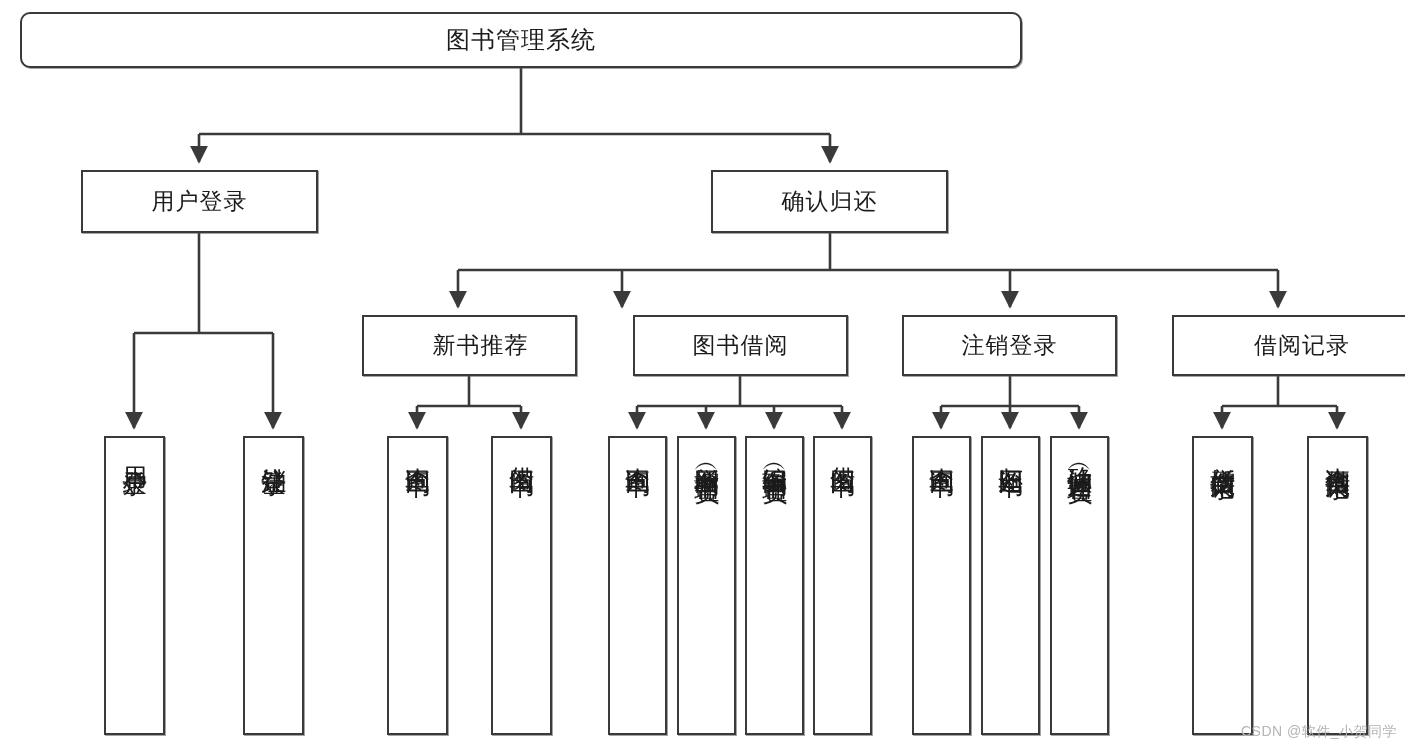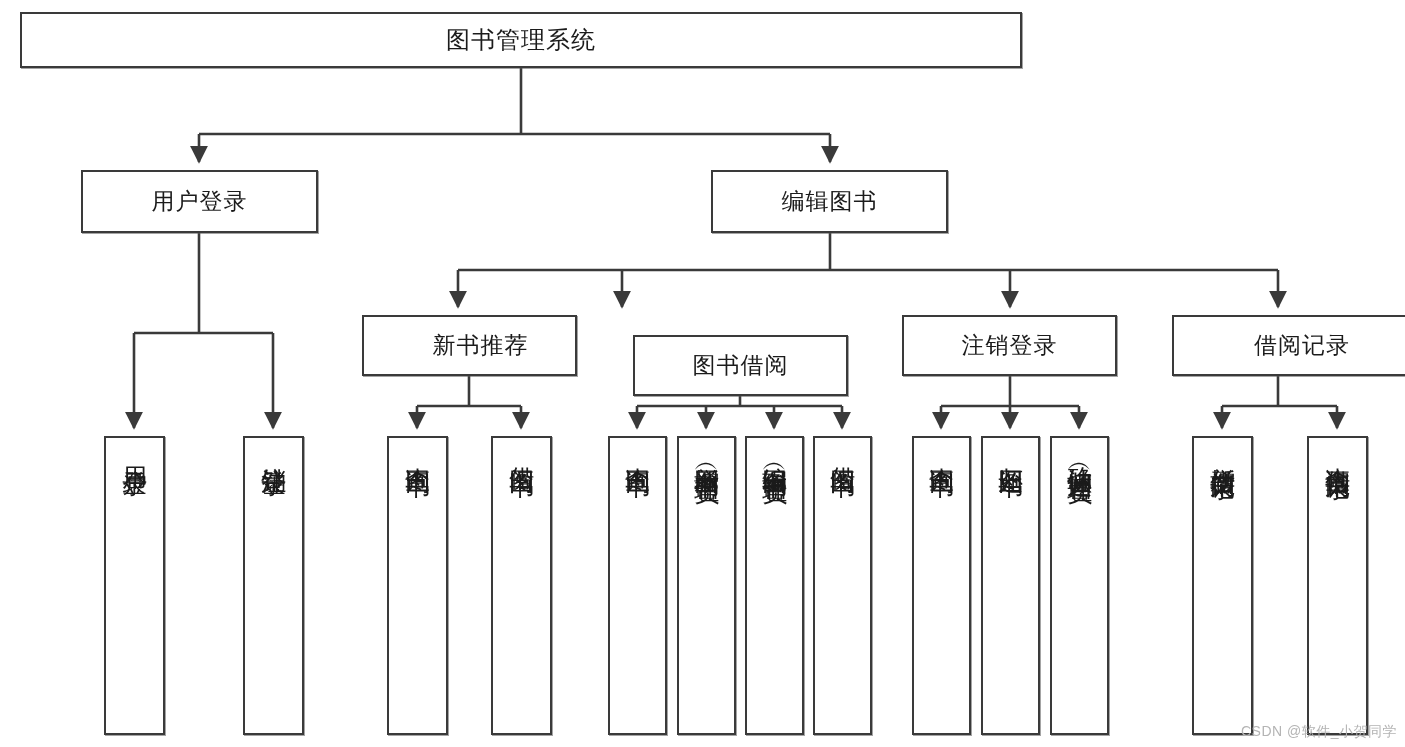--- a/index.html
+++ b/index.html
@@ -122,35 +122,35 @@
       <path d="M 1010 406 L 1010 428" marker-end="url(#arrow)"></path>
       <path d="M 1079 406 L 1079 428" marker-end="url(#arrow)"></path>
 
       <path d="M 1278 376 L 1278 406"></path>
       <path d="M 1222 406 L 1337 406"></path>
       <path d="M 1222 406 L 1222 428" marker-end="url(#arrow)"></path>
       <path d="M 1337 406 L 1337 428" marker-end="url(#arrow)"></path>
     </g>
   </svg>
 
-  <div class="node horiz root" style="left:20px; top:12px; width:1002px; height:56px;">
+  <div class="node horiz root" style="left:20px; top:12px; width:1002px; height:56px;border-radius:10px;">
     <span class="lbl">图书管理系统</span>
   </div>
 
   <div class="node horiz" style="left:81px; top:170px; width:237px; height:63px;">
     <span class="lbl">用户登录</span>
   </div>
   <div class="node horiz" style="left:711px; top:170px; width:237px; height:63px;">
-    <span class="lbl">编辑图书</span>
+    <span class="lbl">确认归还</span>
   </div>
 
   <div class="node horiz" style="left:362px; top:315px; width:215px; height:61px;padding-left:22px;">
     <span class="lbl">新书推荐</span>
   </div>
-  <div class="node horiz" style="left:633px; top:315px; width:215px; height:61px;margin-top:20px;">
+  <div class="node horiz" style="left:633px; top:315px; width:215px; height:61px;">
     <span class="lbl">图书借阅</span>
   </div>
   <div class="node horiz" style="left:902px; top:315px; width:215px; height:61px;">
     <span class="lbl">注销登录</span>
   </div>
   <div class="node horiz" style="left:1172px; top:315px; width:260px; height:61px;">
     <span class="lbl">借阅记录</span>
   </div>
 
   <div class="node leaf" style="left:104px; top:436px; width:61px; height:299px;">

